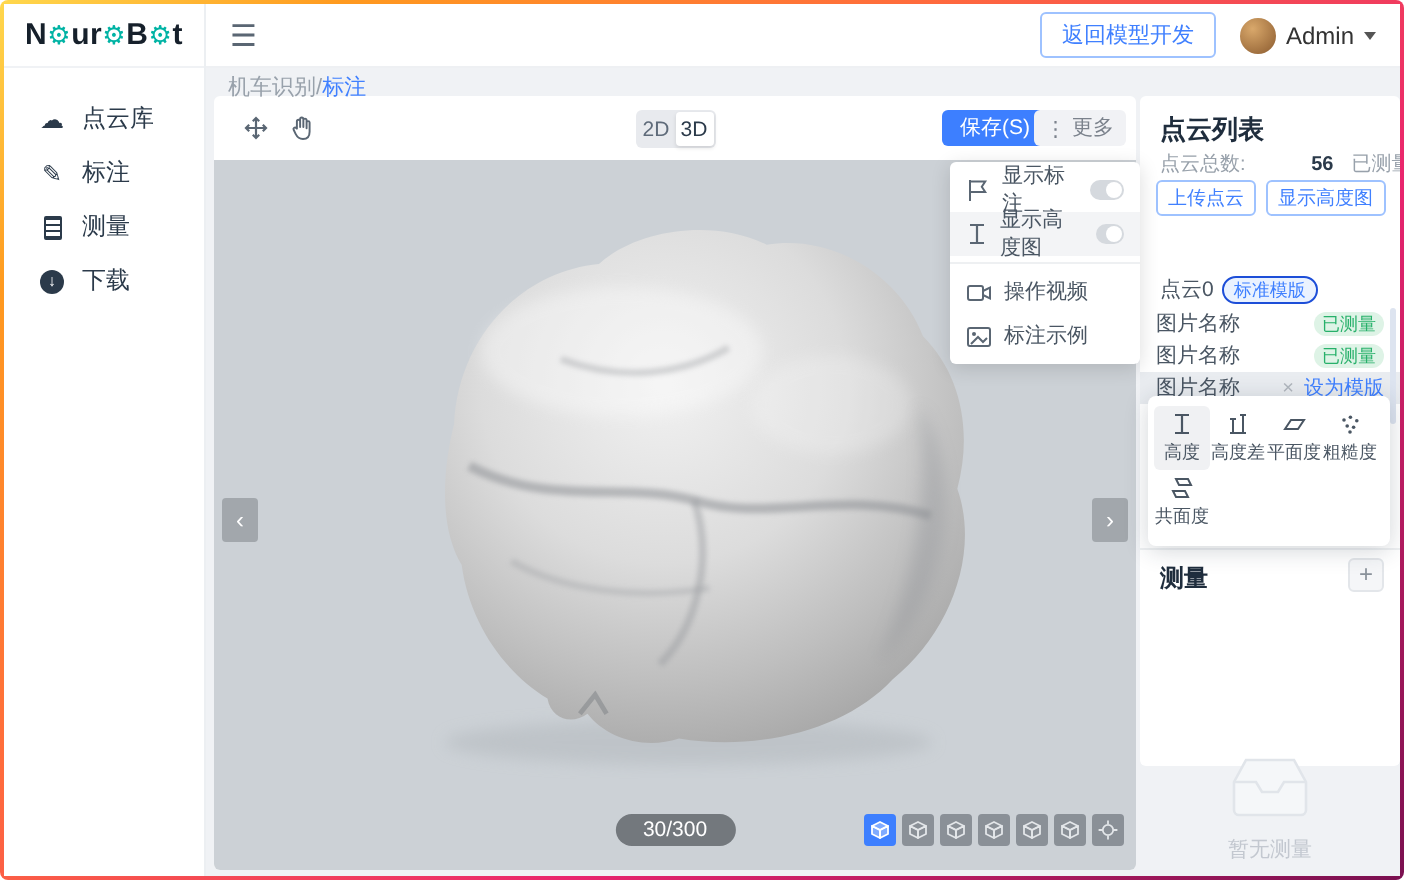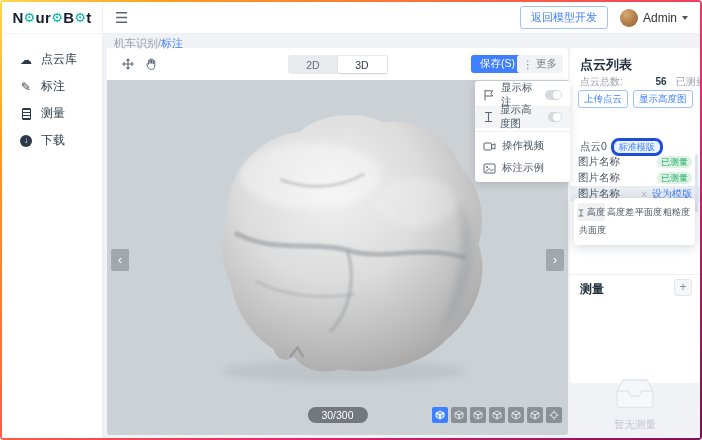--- a/index.html
+++ b/index.html
@@ -42,21 +42,21 @@
   .crumb { position:absolute; left:112px; top:34px; font-size:11px; z-index:1; }
   .crumb .dim { color:#98a1ab; } .crumb .cur { color:#4080ff; }
 
   
   .card { position:absolute; left:105px; top:46px; width:461px; height:387px; background:#fff;
     border-radius:3px; }
   .cv-toolbar { position:relative; height:32px; }
   .tool-ic { position:absolute; top:9px; width:14px; height:14px; cursor:pointer; }
   .seg { position:absolute; left:50%; top:7px; transform:translateX(-50%); display:flex;
     background:#e8eaee; border-radius:3px; padding:1px; }
-  .seg-btn { width:49px; height:17px; font-size:10.5px; color:#5f6b7a; display:flex;
+  .seg-btn { width:19px; height:17px; font-size:10.5px; color:#5f6b7a; display:flex;
     align-items:center; justify-content:center; border-radius:2px; cursor:pointer; }
   .seg-btn.on { background:#fff; color:#2b3a4a; box-shadow:0 1px 2px rgba(0,0,0,.12); }
   .btn-save { position:absolute; right:44px; top:7px; height:18px; padding:0 9px;
     background:#3d7fff; color:#fff; font-size:10.5px; border:none; border-radius:3px;
     display:flex; align-items:center; cursor:pointer; }
   .btn-more { position:absolute; right:5px; top:7px; height:18px; padding:0 6px;
     background:#f1f2f5; color:#7b828c; font-size:10.5px; border:none; border-radius:3px;
     display:flex; align-items:center; gap:3px; cursor:pointer; }
   .canvas { position:absolute; left:0; right:0; top:32px; bottom:0; background:#ccd1d6;
     border-radius:0 0 3px 3px; overflow:hidden; }
@@ -95,38 +95,38 @@
   .p-stats b { color:#2b3a4a; font-weight:bold;padding-left:30px; }
   .p-btns { position:absolute; left:8px; top:42px; display:flex; gap:5px; }
   .p-btn { border:1px solid #9ec2ff; color:#4080ff; background:#fff; font-size:9.5px;
     height:18px; padding:0 5px; border-radius:3px; cursor:pointer; white-space:nowrap; }
   .p-select { position:absolute; left:8px; top:66px; width:113px; height:18px;
     border:1px solid #dfe3e8; border-radius:3px; display:flex; align-items:center;
     padding:0 6px; font-size:10.5px; color:#2b3a4a; cursor:pointer; }
   .p-select svg { margin-left:auto; }
   .p-group { position:absolute; left:10px; top:90px; font-size:10.5px; color:#4a5663;
     display:flex; align-items:center; gap:4px; }
-  .g-badge { font-size:9px; color:#4080ff; background:#eaf2ff; border:3px solid #1d4ed8;
+  .g-badge { font-size:9px; color:#4080ff; background:#eaf2ff; border:1px solid #1d4ed8;
     border-radius:8px; padding:0 5px; line-height:12px; }
   .rows { position:absolute; left:0; right:0; top:106px; }
   .row { height:16px; display:flex; align-items:center; padding:0 8px; font-size:10.5px;
     color:#4a5663; cursor:pointer; }
   .row.sel { background:#e9ecf0; }
   .badge { margin-left:auto; font-size:9px; border-radius:7px; padding:0 4px; line-height:12px; }
   .badge.ok { background:#def3e6; color:#27b06a; }
   .badge.no { background:#edeff2; color:#9aa3ad; }
   .row .x { margin-left:auto; color:#b0b6bd; font-size:10px; }
   .row .act { margin-left:5px; color:#4080ff; font-size:10px; }
   .scrollthumb { position:absolute; right:2px; top:106px; width:3px; height:58px;
     background:#dde4f0; border-radius:2px; }
 
   .toolpop { position:absolute; left:4px; top:150px; width:121px; background:#fff; border-radius:4px;
     box-shadow:0 2px 12px rgba(31,45,61,.2); padding:5px 3px 6px; z-index:5; }
   .tp-row { display:flex; }
-  .tp-cell { width:28px; display:flex; flex-direction:row; align-items:center; gap:2px;
+  .tp-cell { width:28px; display:flex; flex-direction:column; align-items:center; gap:2px;
     padding:3px 0 2px; border-radius:3px; cursor:pointer; }
   .tp-cell.on { background:#f0f1f3; }
   .tp-cell span { font-size:9px; color:#4a5663; white-space:nowrap; }
 
   .m-divider { position:absolute; left:0; right:0; top:226px; border-top:1px solid #eef0f2; }
   .m-title { position:absolute; left:10px; top:233px; font-size:12px; font-weight:bold; color:#1f2d3d; }
   .m-add { position:absolute; right:8px; top:231px; width:18px; height:17px; background:#f5f6f8;
     border:1px solid #e3e6ea; border-radius:3px; color:#8a929b; font-size:12px; line-height:15px;
     text-align:center; cursor:pointer; }
   .empty { position:absolute; left:0; right:0; top:328px; display:flex; flex-direction:column;

